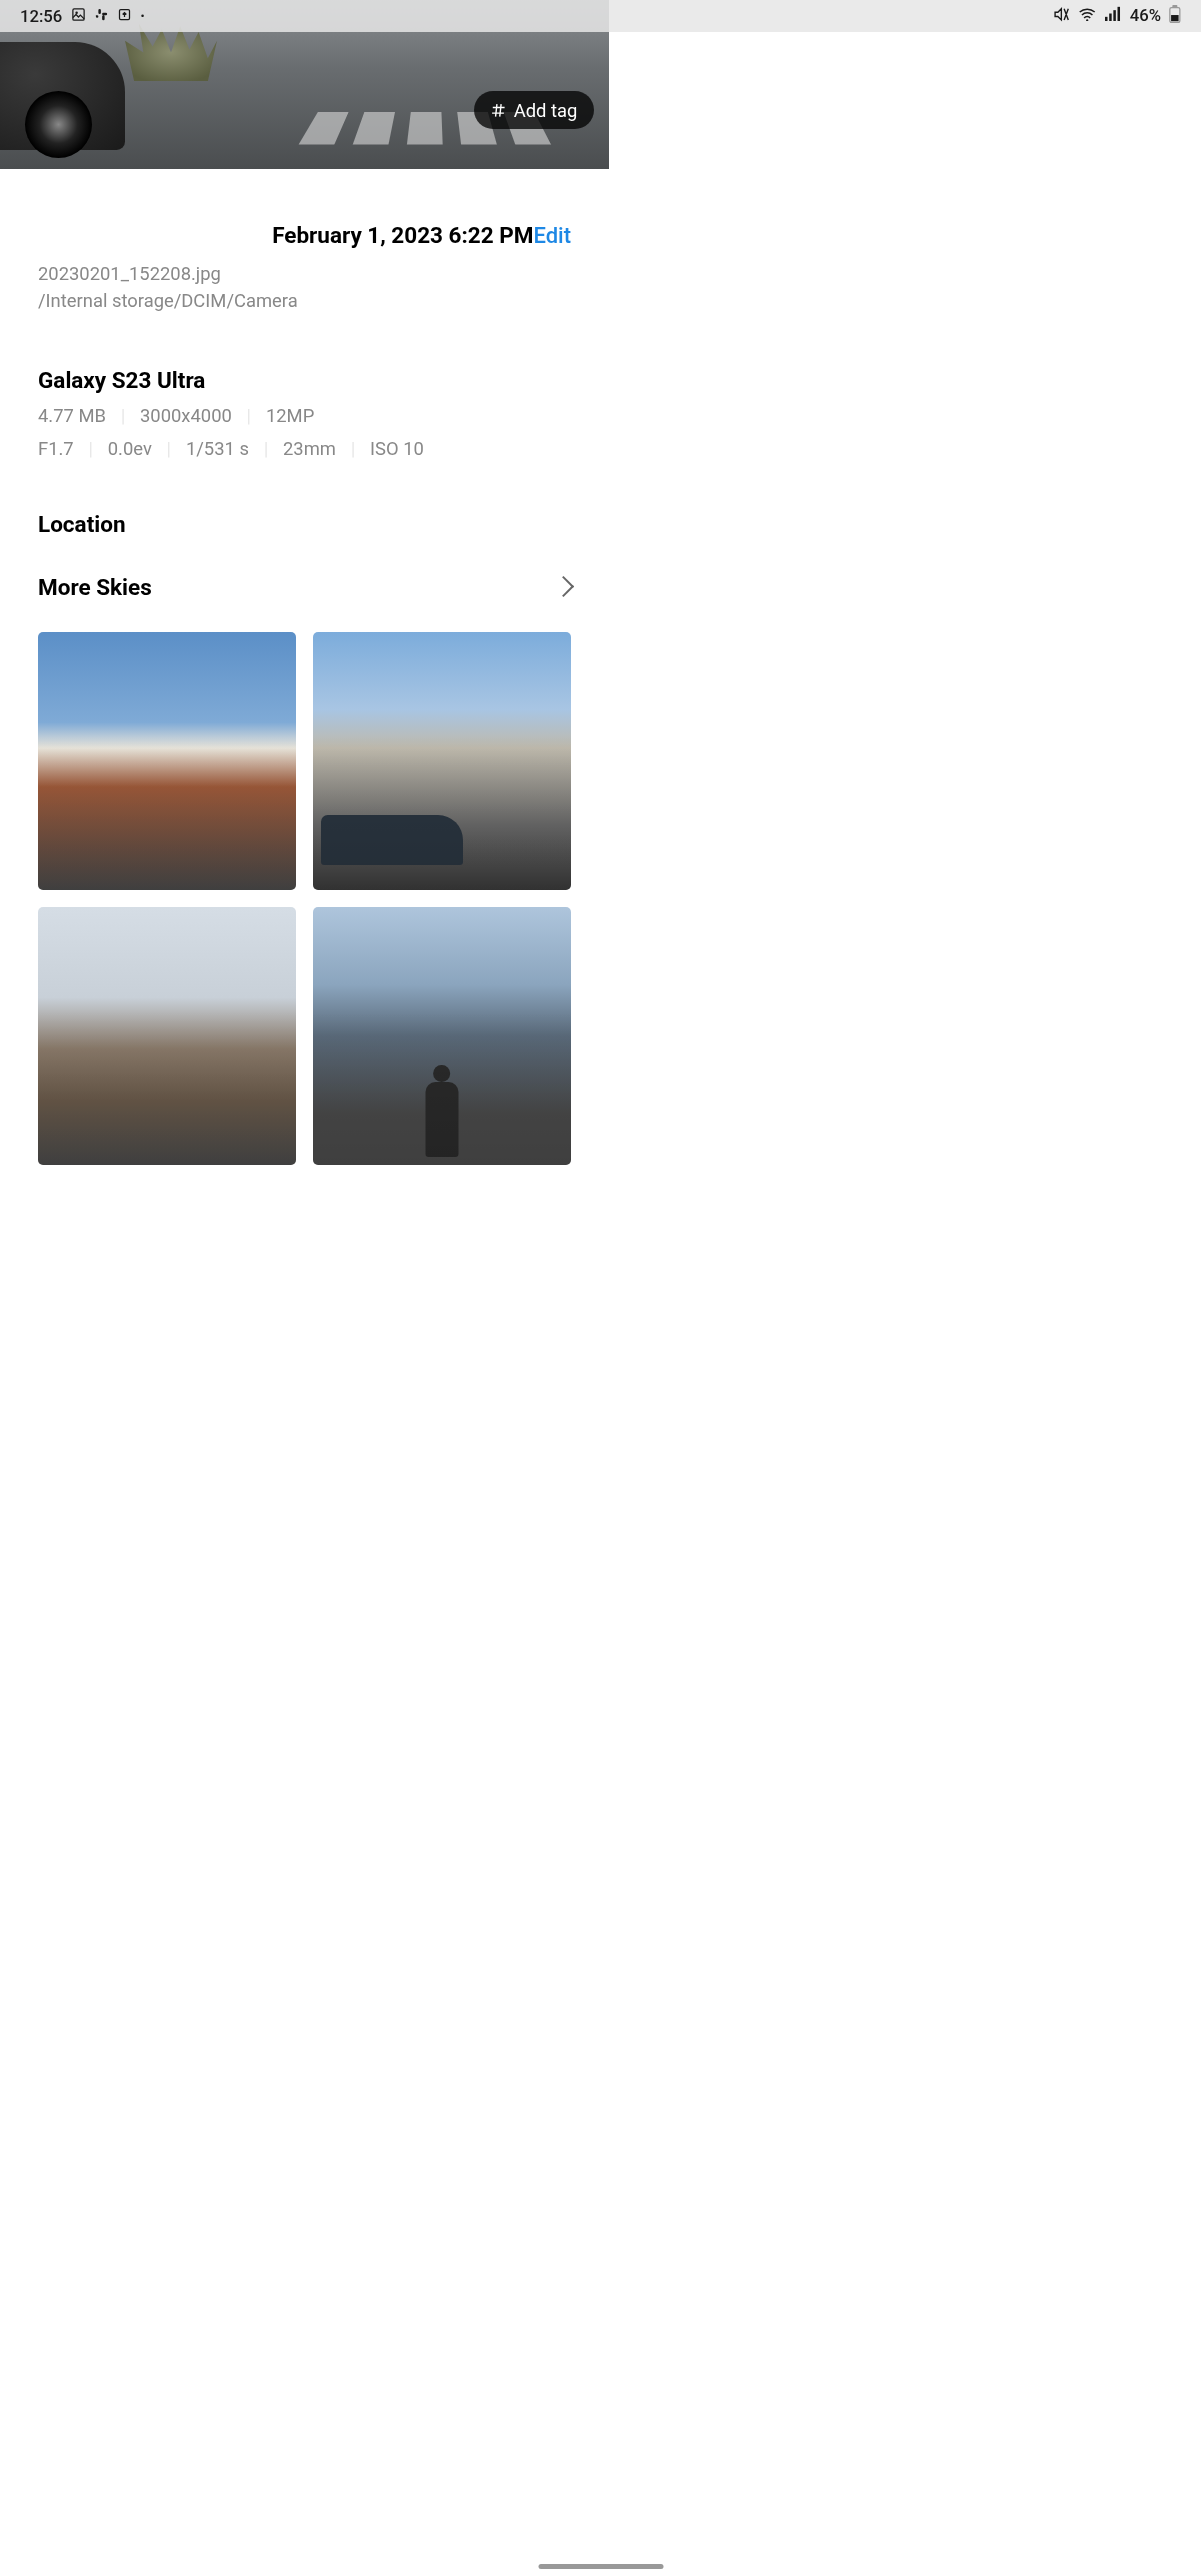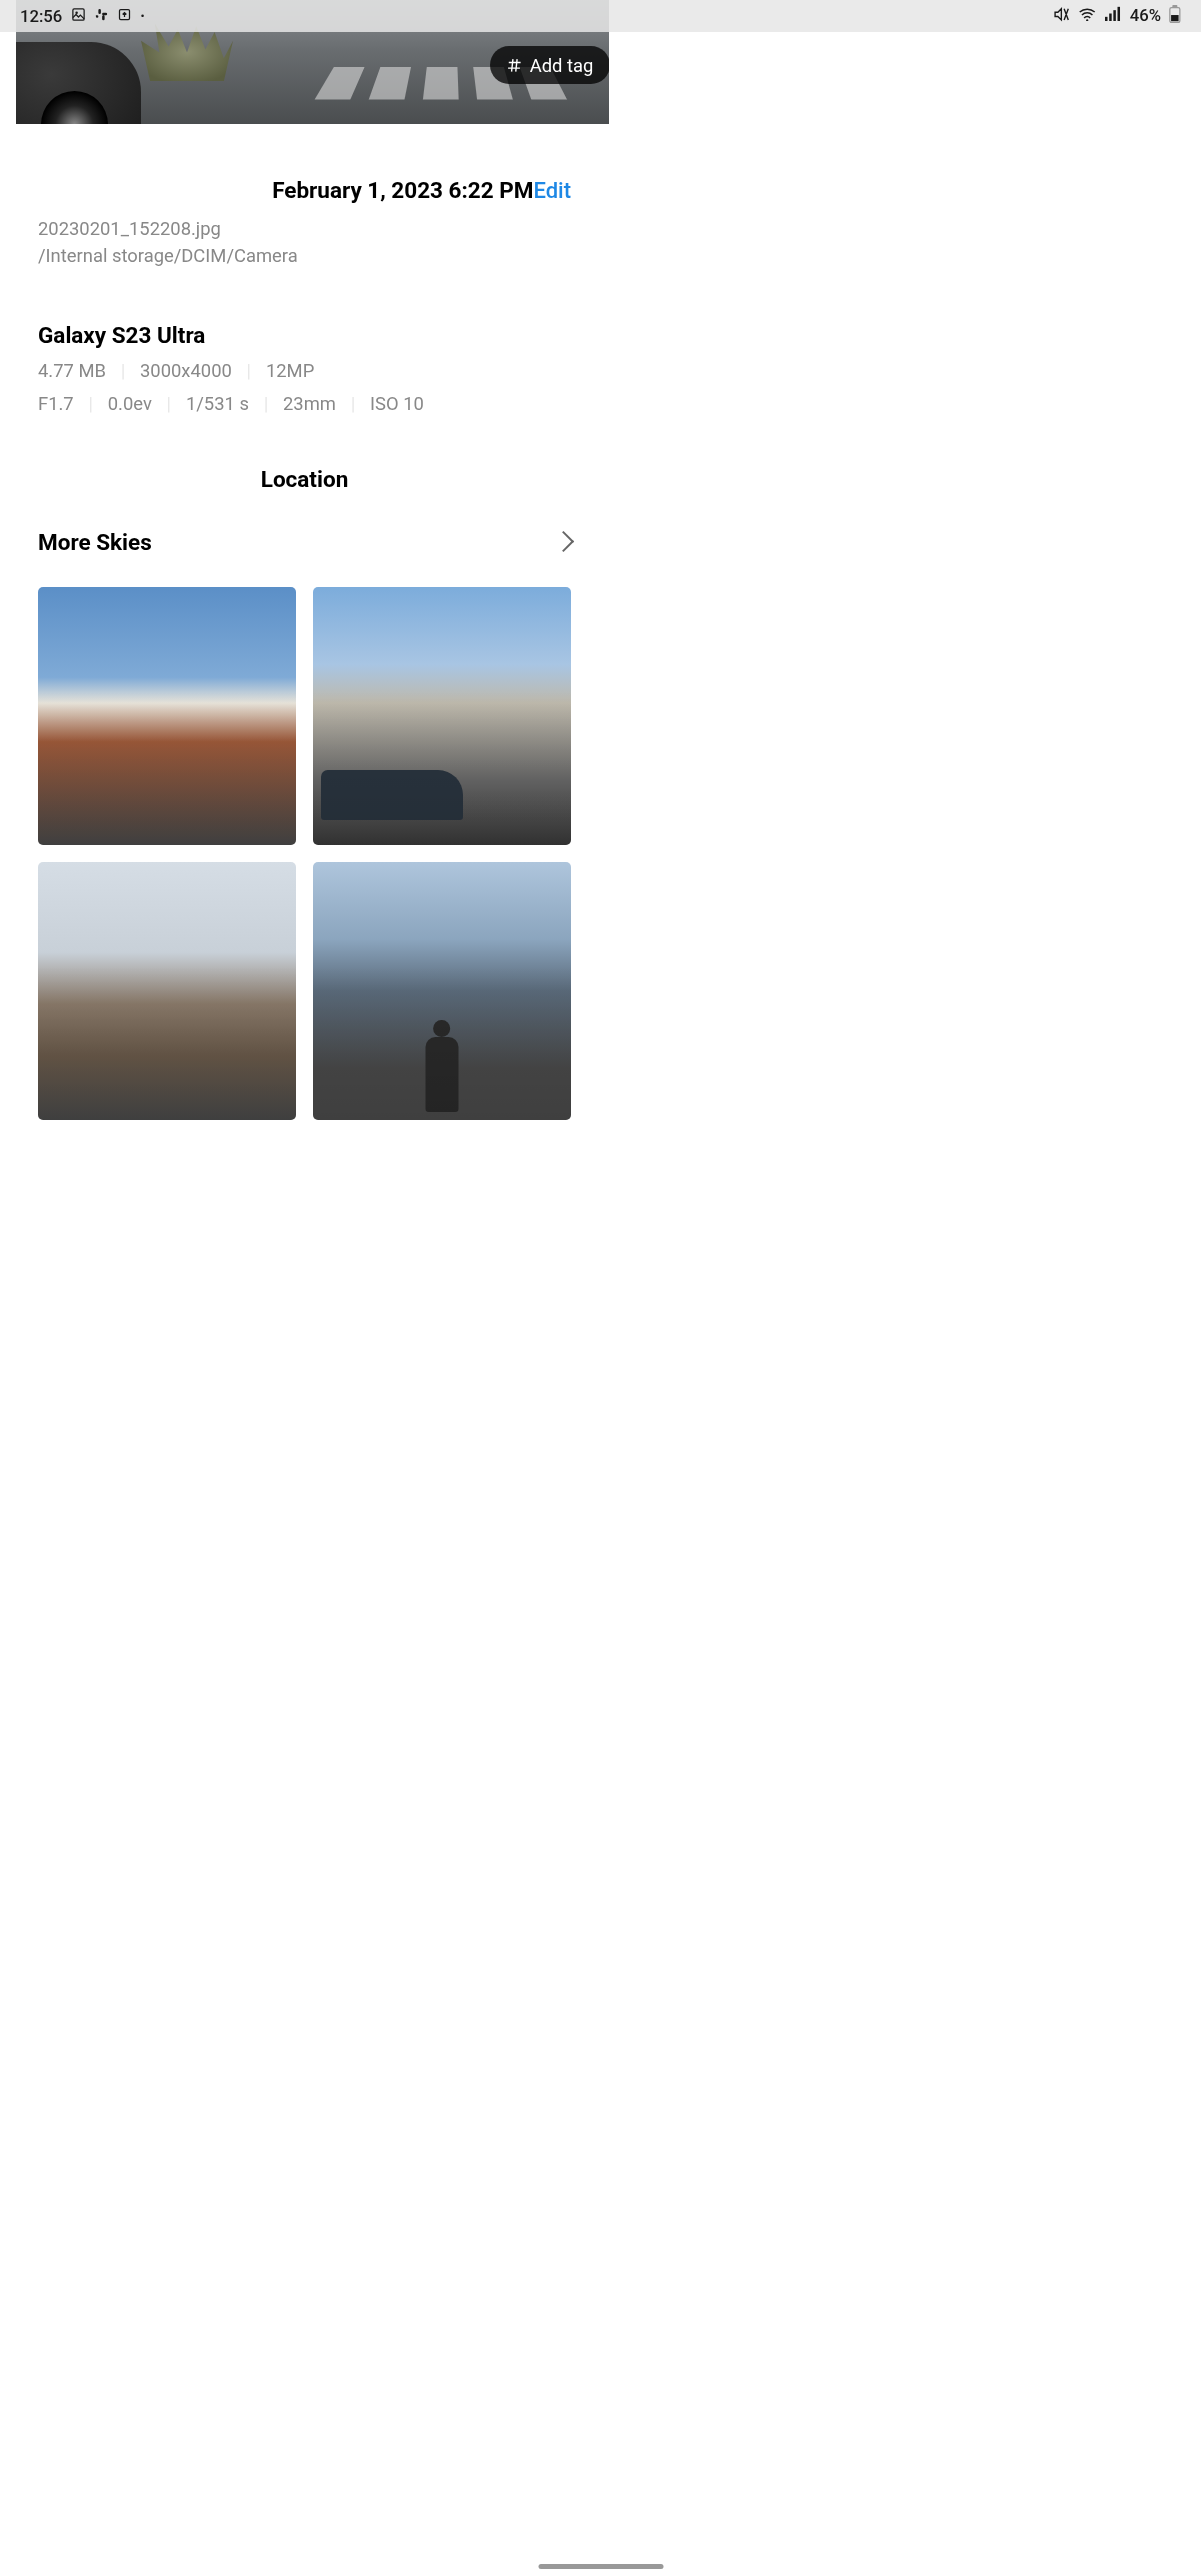--- a/index.html
+++ b/index.html
@@ -31,25 +31,24 @@
       font-weight: 500;
       color: #1a1a1a;
     }
     .status-left, .status-right {
       display: flex;
       align-items: center;
       gap: 8.3px;
     }
     .hero-image {
       width: 100%;
-      height: 124px;
+      height: 169px;
       background: linear-gradient(180deg, #8a8e91 0%, #696d70 40%, #4a4d4f 100%);
       position: relative;
       overflow: hidden;
-      margin-left: 16px;
     }
     .road-marking {
       position: absolute;
       bottom: 16.7px;
       right: 50px;
       width: 250px;
       height: 50px;
       background: repeating-linear-gradient(90deg, #d8d8d8 0 33px, transparent 33px 50px);
       transform: perspective(250px) rotateX(50deg);
       opacity: 0.6;
@@ -139,21 +138,20 @@
       color: #ddd;
       font-weight: 300;
     }
     .location-section {
       margin-top: 52px;
     }
     .location-title {
       font-size: 22.5px;
       font-weight: 700;
       color: #000;
-      text-align: center;
     }
     .location-row {
       display: flex;
       align-items: center;
       margin-top: 42px;
       padding-bottom: 42px;
       border-bottom: 0.8px solid #eee;
     }
     .pin-icon {
       width: 23.4px;

